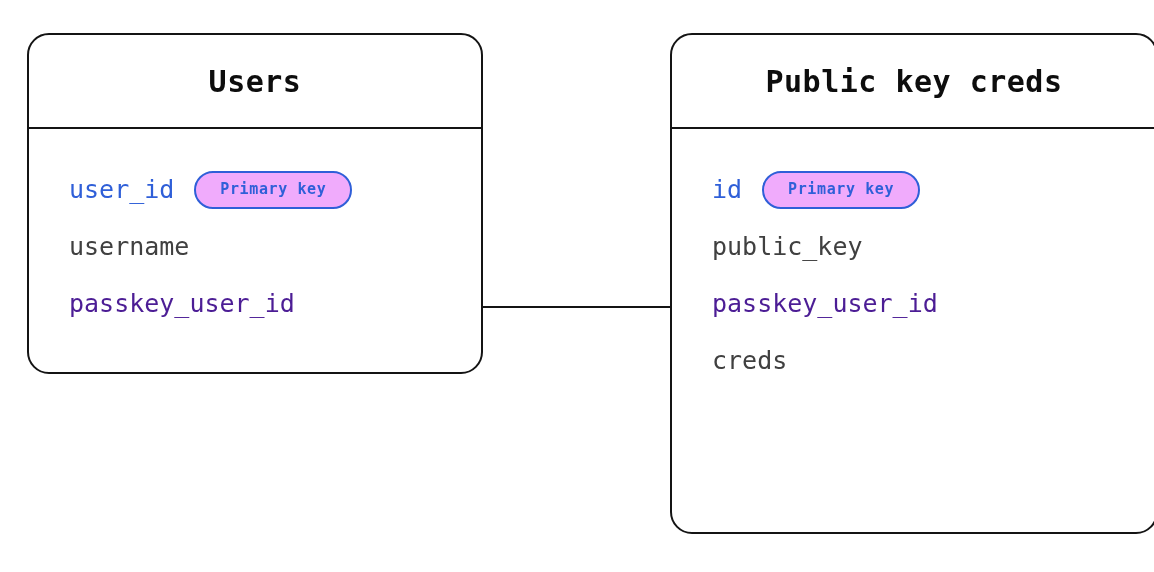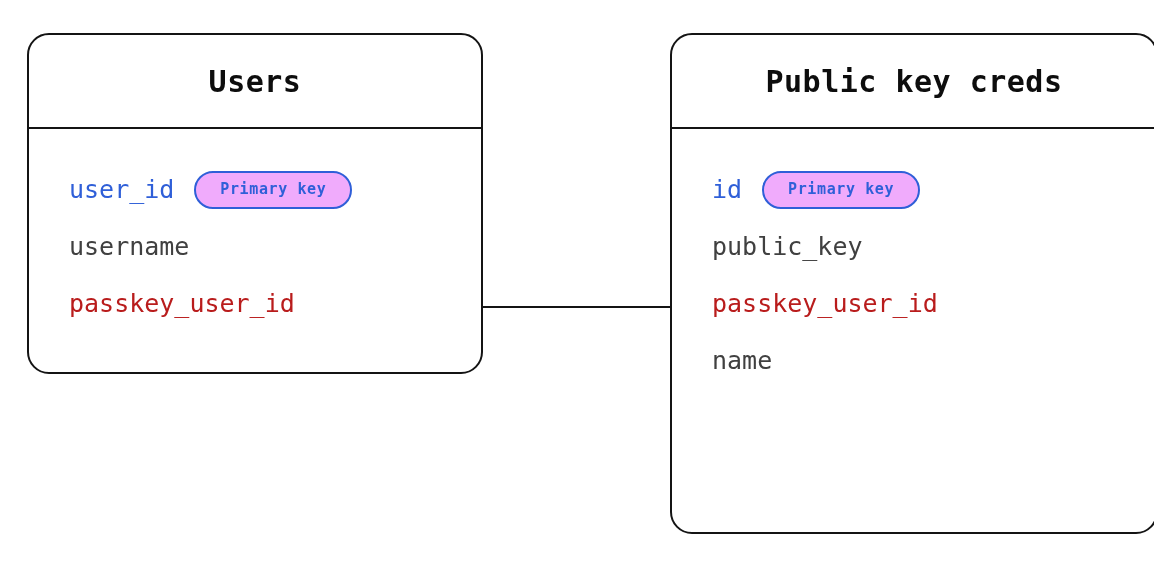--- a/index.html
+++ b/index.html
@@ -64,21 +64,21 @@
   }
 
   .field-name {
     font-size: 25px;
     font-weight: 400;
     letter-spacing: 0px;
     color: #404040;
     white-space: nowrap;
   }
   .field-name.pk   { color: #2f5fd8; }
-  .field-name.fk   { color: #b91c1c; }
+  .field-name.fk   { color: #4c1d95; }
 
   
   .pk-badge {
     margin-left: 20px;
     border: 2px solid #2f5fd8;
     border-radius: 999px;
     color: #2f5fd8;
     font-size: 15px;
     font-weight: 700;
     letter-spacing: 0.6px;
@@ -142,20 +142,20 @@
       <div class="field-row">
         <span class="field-name">public_key</span>
       </div>
 
       <div class="field-row">
         <span class="field-name fk">passkey_user_id</span>
       </div>
 
 
       <div class="field-row">
-        <span class="field-name">name</span>
+        <span class="field-name">creds</span>
       </div>
 
 
     </div>
   </div>
 
 </div>
 
 </body></html>

